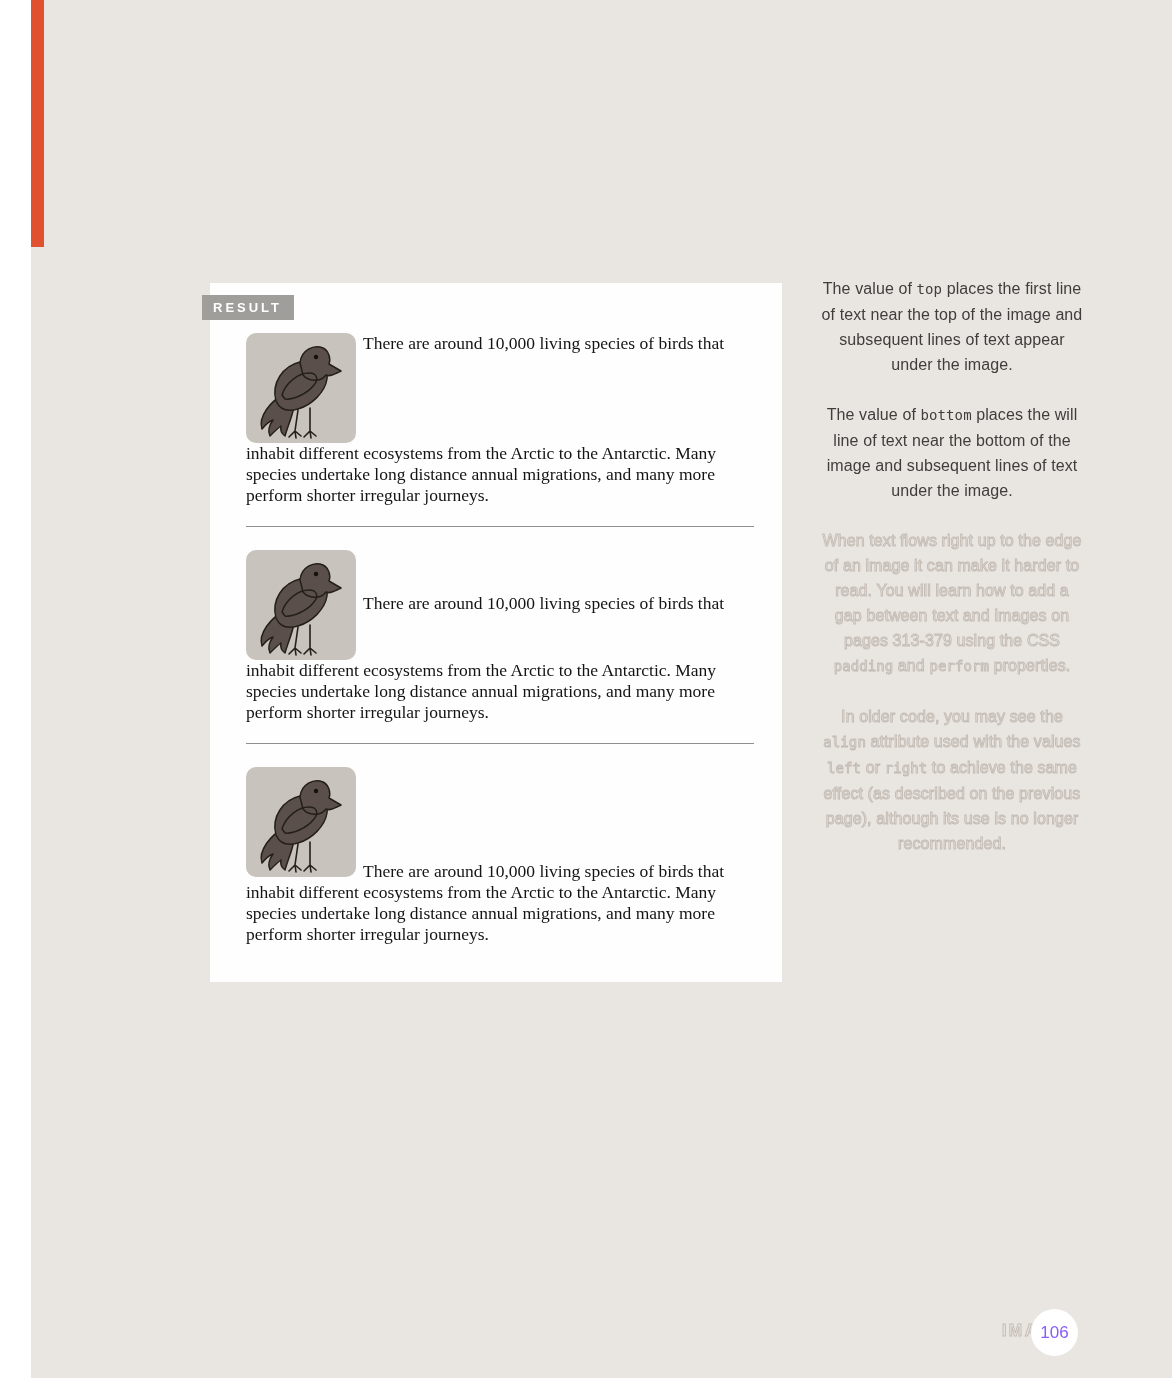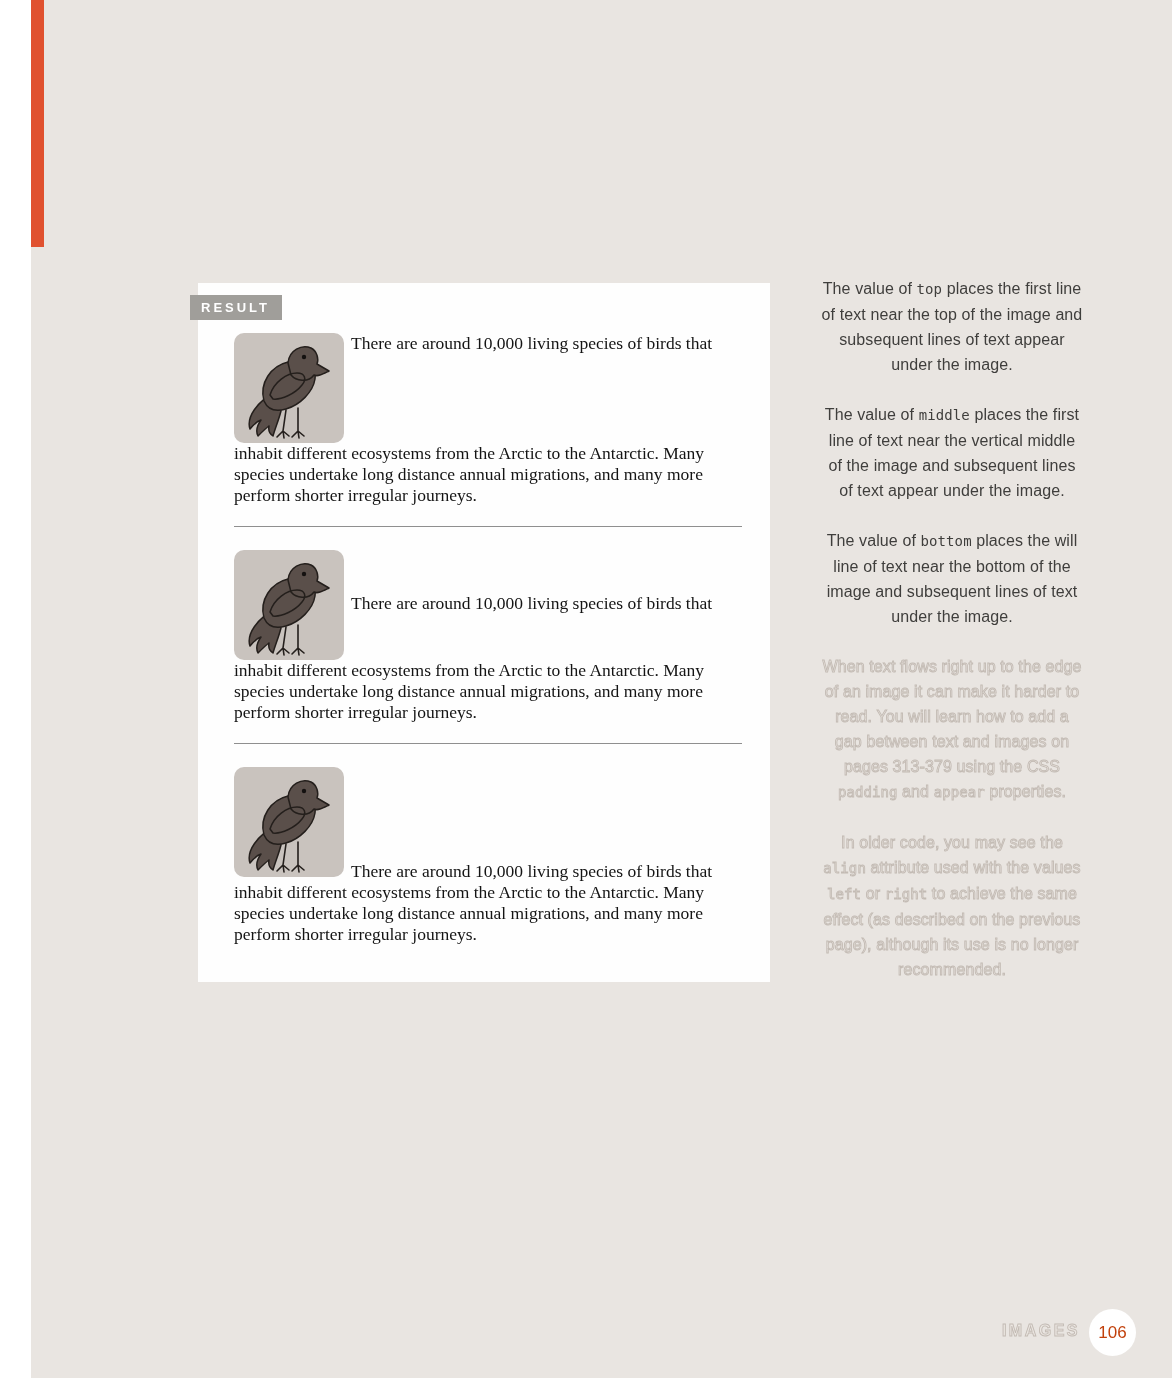--- a/index.html
+++ b/index.html
@@ -12,21 +12,21 @@
     position:absolute; left:31px; top:0; width:1141px; height:1378px;
     background:var(--page-bg,#e9e5e1);
   }
   .chapter-tab {
     position:absolute; left:31px; top:0; width:13px; height:247px;
     background:var(--tab-color,#e0512f);
   }
 
   
   .result-panel {
-    position:absolute; left:198px; top:283px; width:572px; height:699px;
+    position:absolute; left:210px; top:283px; width:572px; height:699px;
     background:#fefefe;
   }
   .result-label {
     position:absolute; left:-8px; top:12px;
     background:var(--label-bg,#a09e9a); color:#ffffff;
     font-size:13px; font-weight:bold; letter-spacing:3px;
     padding:5px 12px 5px 11px;
   }
   .panel-inner { padding:50px 28px 0 36px; }
   .demo-text {
@@ -59,22 +59,22 @@
     -webkit-text-stroke:0.9px #c3bbb4;
     text-shadow:0 0 0 #d8d1cb;
   }
 
   
   .footer-section-label {
     position:absolute; top:1322px; right:92px;
     font-size:16px; font-weight:bold; letter-spacing:2.5px;
   }
   .page-circle {
-    position:absolute; left:1089px; top:1309px; width:47px; height:47px;
-    border-radius:50%; background:#ffffff; color:#c2410c;
+    position:absolute; left:1031px; top:1309px; width:47px; height:47px;
+    border-radius:50%; background:#ffffff; color:#8b5cf6;
     font-size:17px; display:flex; align-items:center; justify-content:center;
   }
 </style>
 </head>
 <body>
 
 <div class="page-bg"></div>
 <div class="chapter-tab"></div>
 
 <div class="result-panel">
@@ -128,22 +128,21 @@
         <path d="M52,77 L49,98 M49,98 L43,104 M49,98 L50,105 M49,98 L55,103"></path>
         <path d="M64,75 L64,98 M64,98 L58,104 M64,98 L65,105 M64,98 L70,103"></path>
       </g>
     </svg></span><span>There are around 10,000 living species of birds that inhabit different ecosystems from the Arctic to the Antarctic. Many species undertake long distance annual migrations, and many more perform shorter irregular journeys.</span></p>
 
   </div>
 </div>
 
 <div class="sidebar">
   <p class="sb-p"><span>The value of </span><span class="mono">top</span><span> places the first line of text near the top of the image and subsequent lines of text appear under the image.</span></p>
-  <p class="sb-p"><span>The value of </span><span class="mono">middle</span><span> places the first line of text near the vertical middle of the image and subsequent lines of text appear under the image.</span></p>
   <p class="sb-p"><span>The value of </span><span class="mono">bottom</span><span> places the will line of text near the bottom of the image and subsequent lines of text under the image.</span></p>
-  <p class="sb-p ghost"><span>When text flows right up to the edge of an image it can make it harder to read. You will learn how to add a gap between text and images on pages 313-379 using the CSS </span><span class="mono">padding</span><span> and </span><span class="mono">appear</span><span> properties.</span></p>
+  <p class="sb-p ghost"><span>When text flows right up to the edge of an image it can make it harder to read. You will learn how to add a gap between text and images on pages 313-379 using the CSS </span><span class="mono">padding</span><span> and </span><span class="mono">perform</span><span> properties.</span></p>
   <p class="sb-p ghost"><span>In older code, you may see the </span><span class="mono">align</span><span> attribute used with the values </span><span class="mono">left</span><span> or </span><span class="mono">right</span><span> to achieve the same effect (as described on the previous page), although its use is no longer recommended.</span></p>
 </div>
 
 <div class="footer-section-label ghost">IMAGES</div>
 <div class="page-circle">
   <span>106</span>
 </div>
 
 </body></html>

